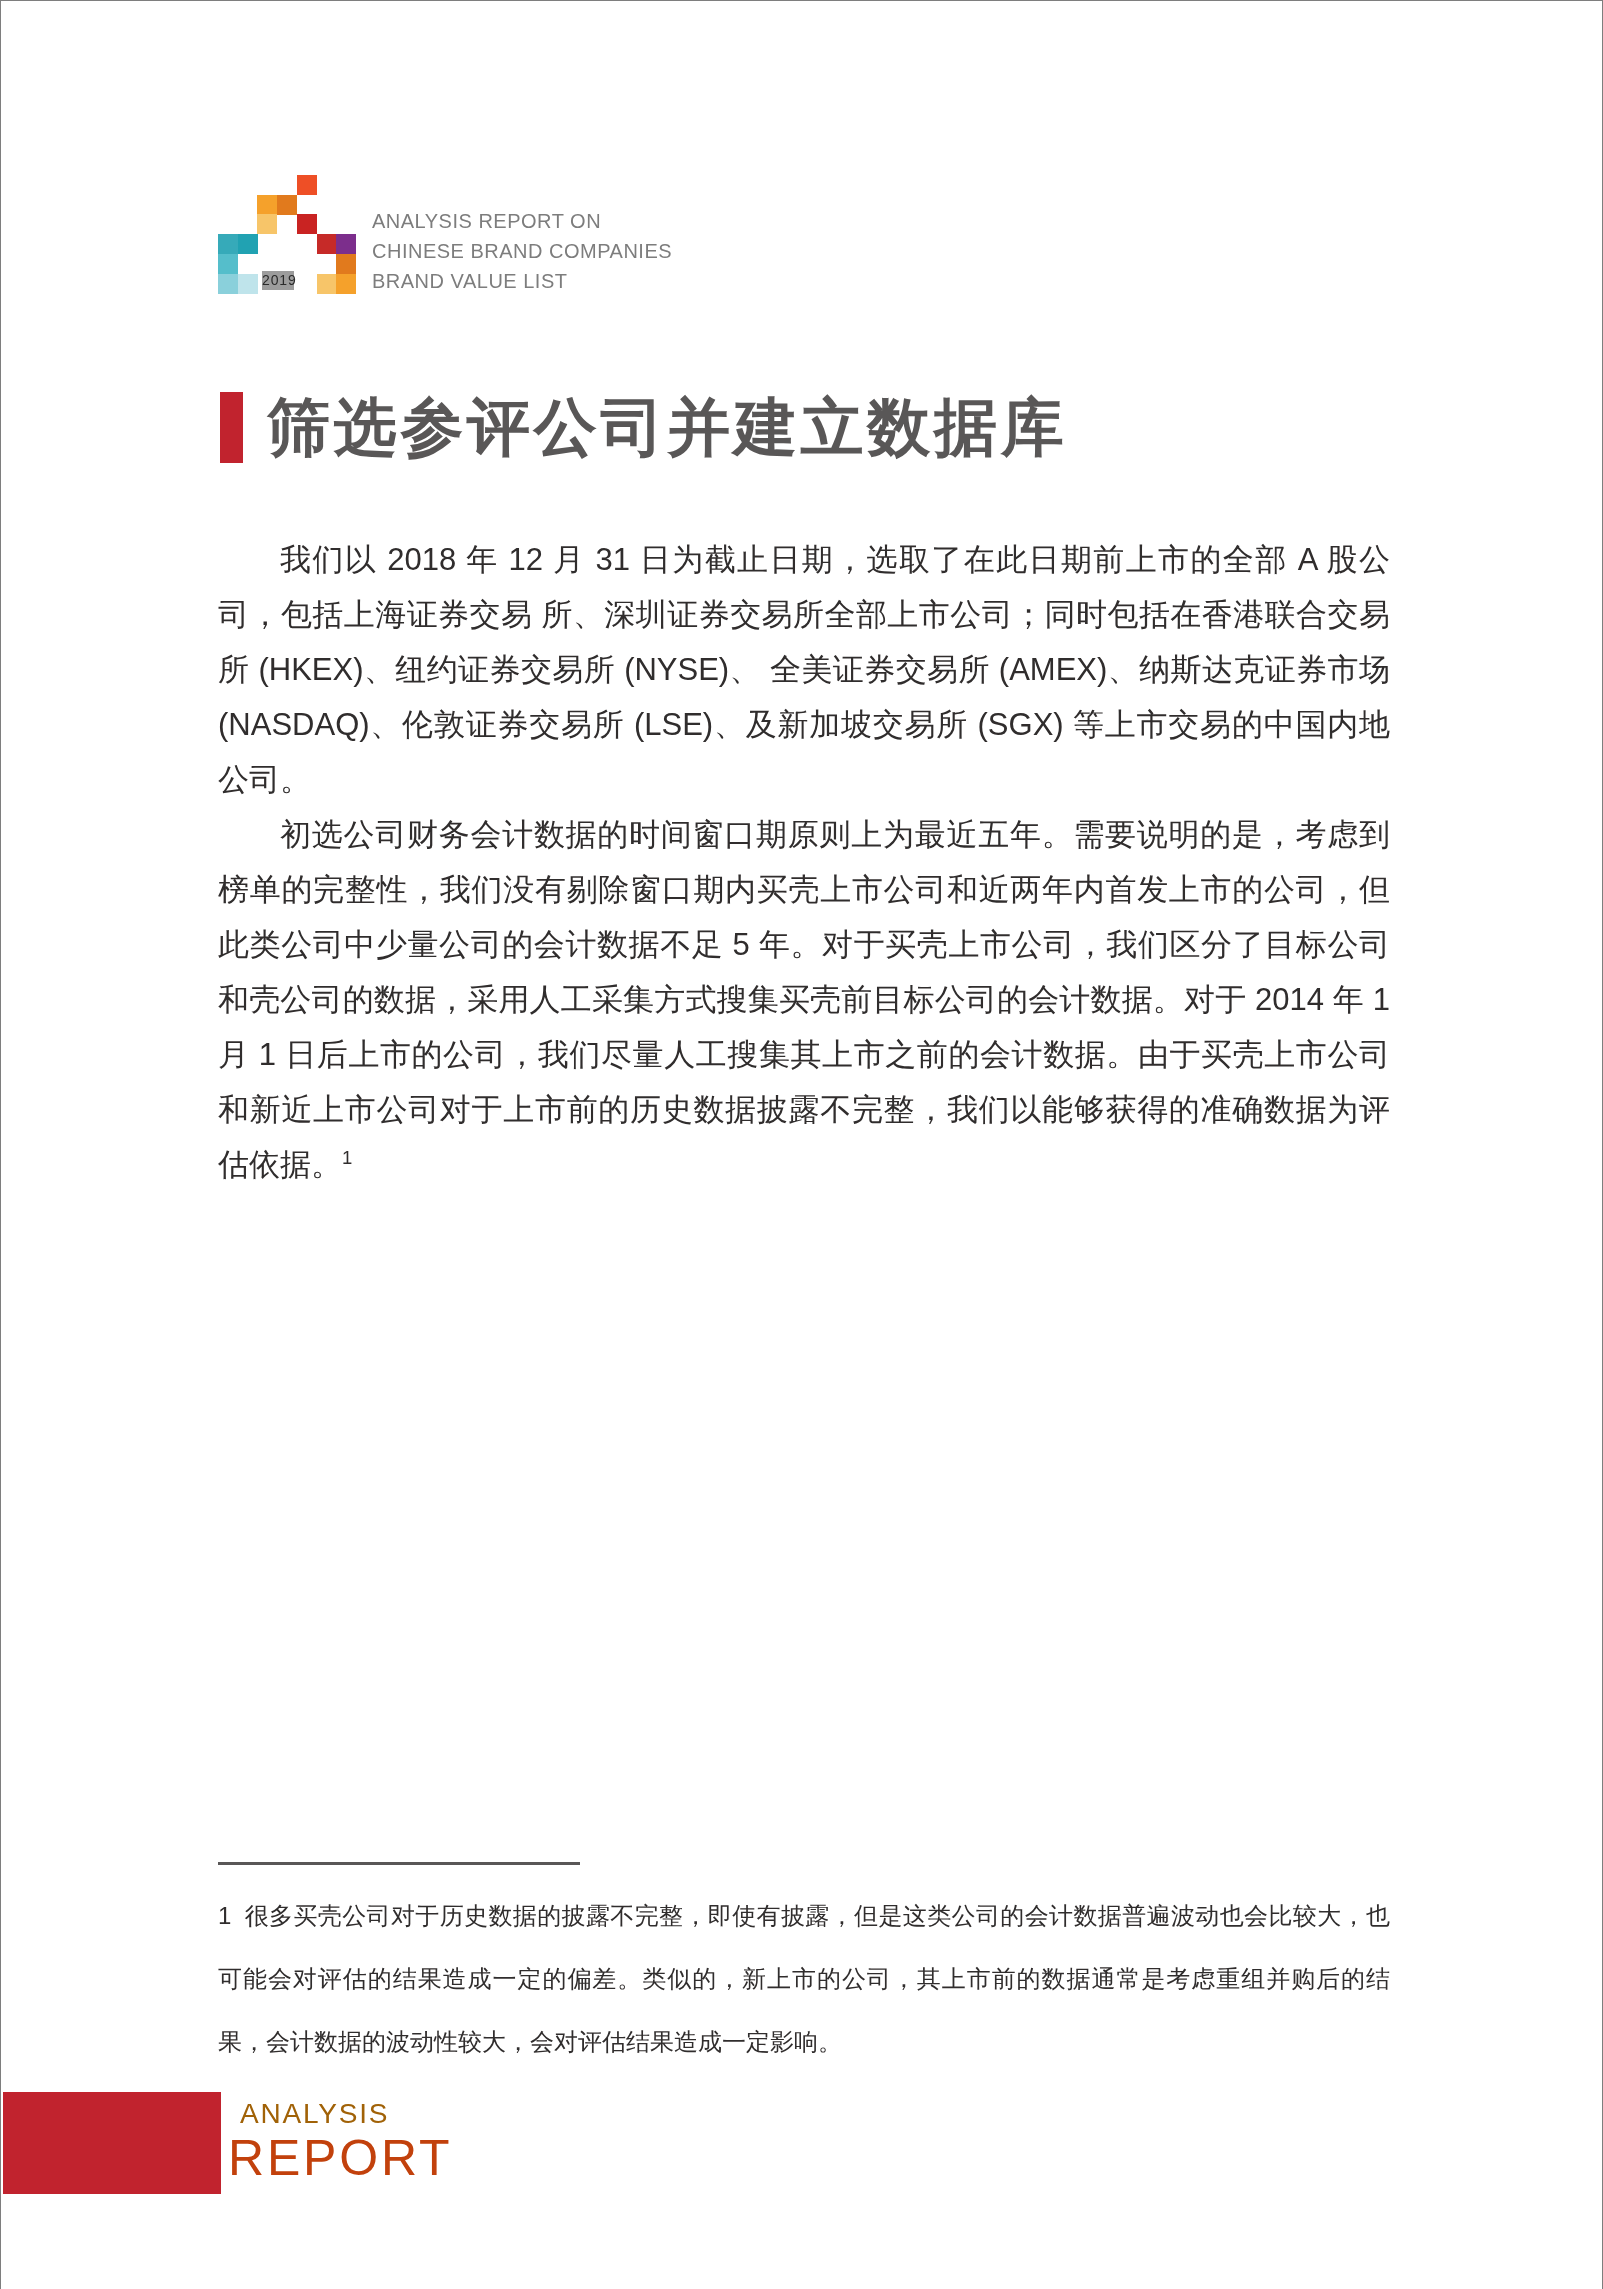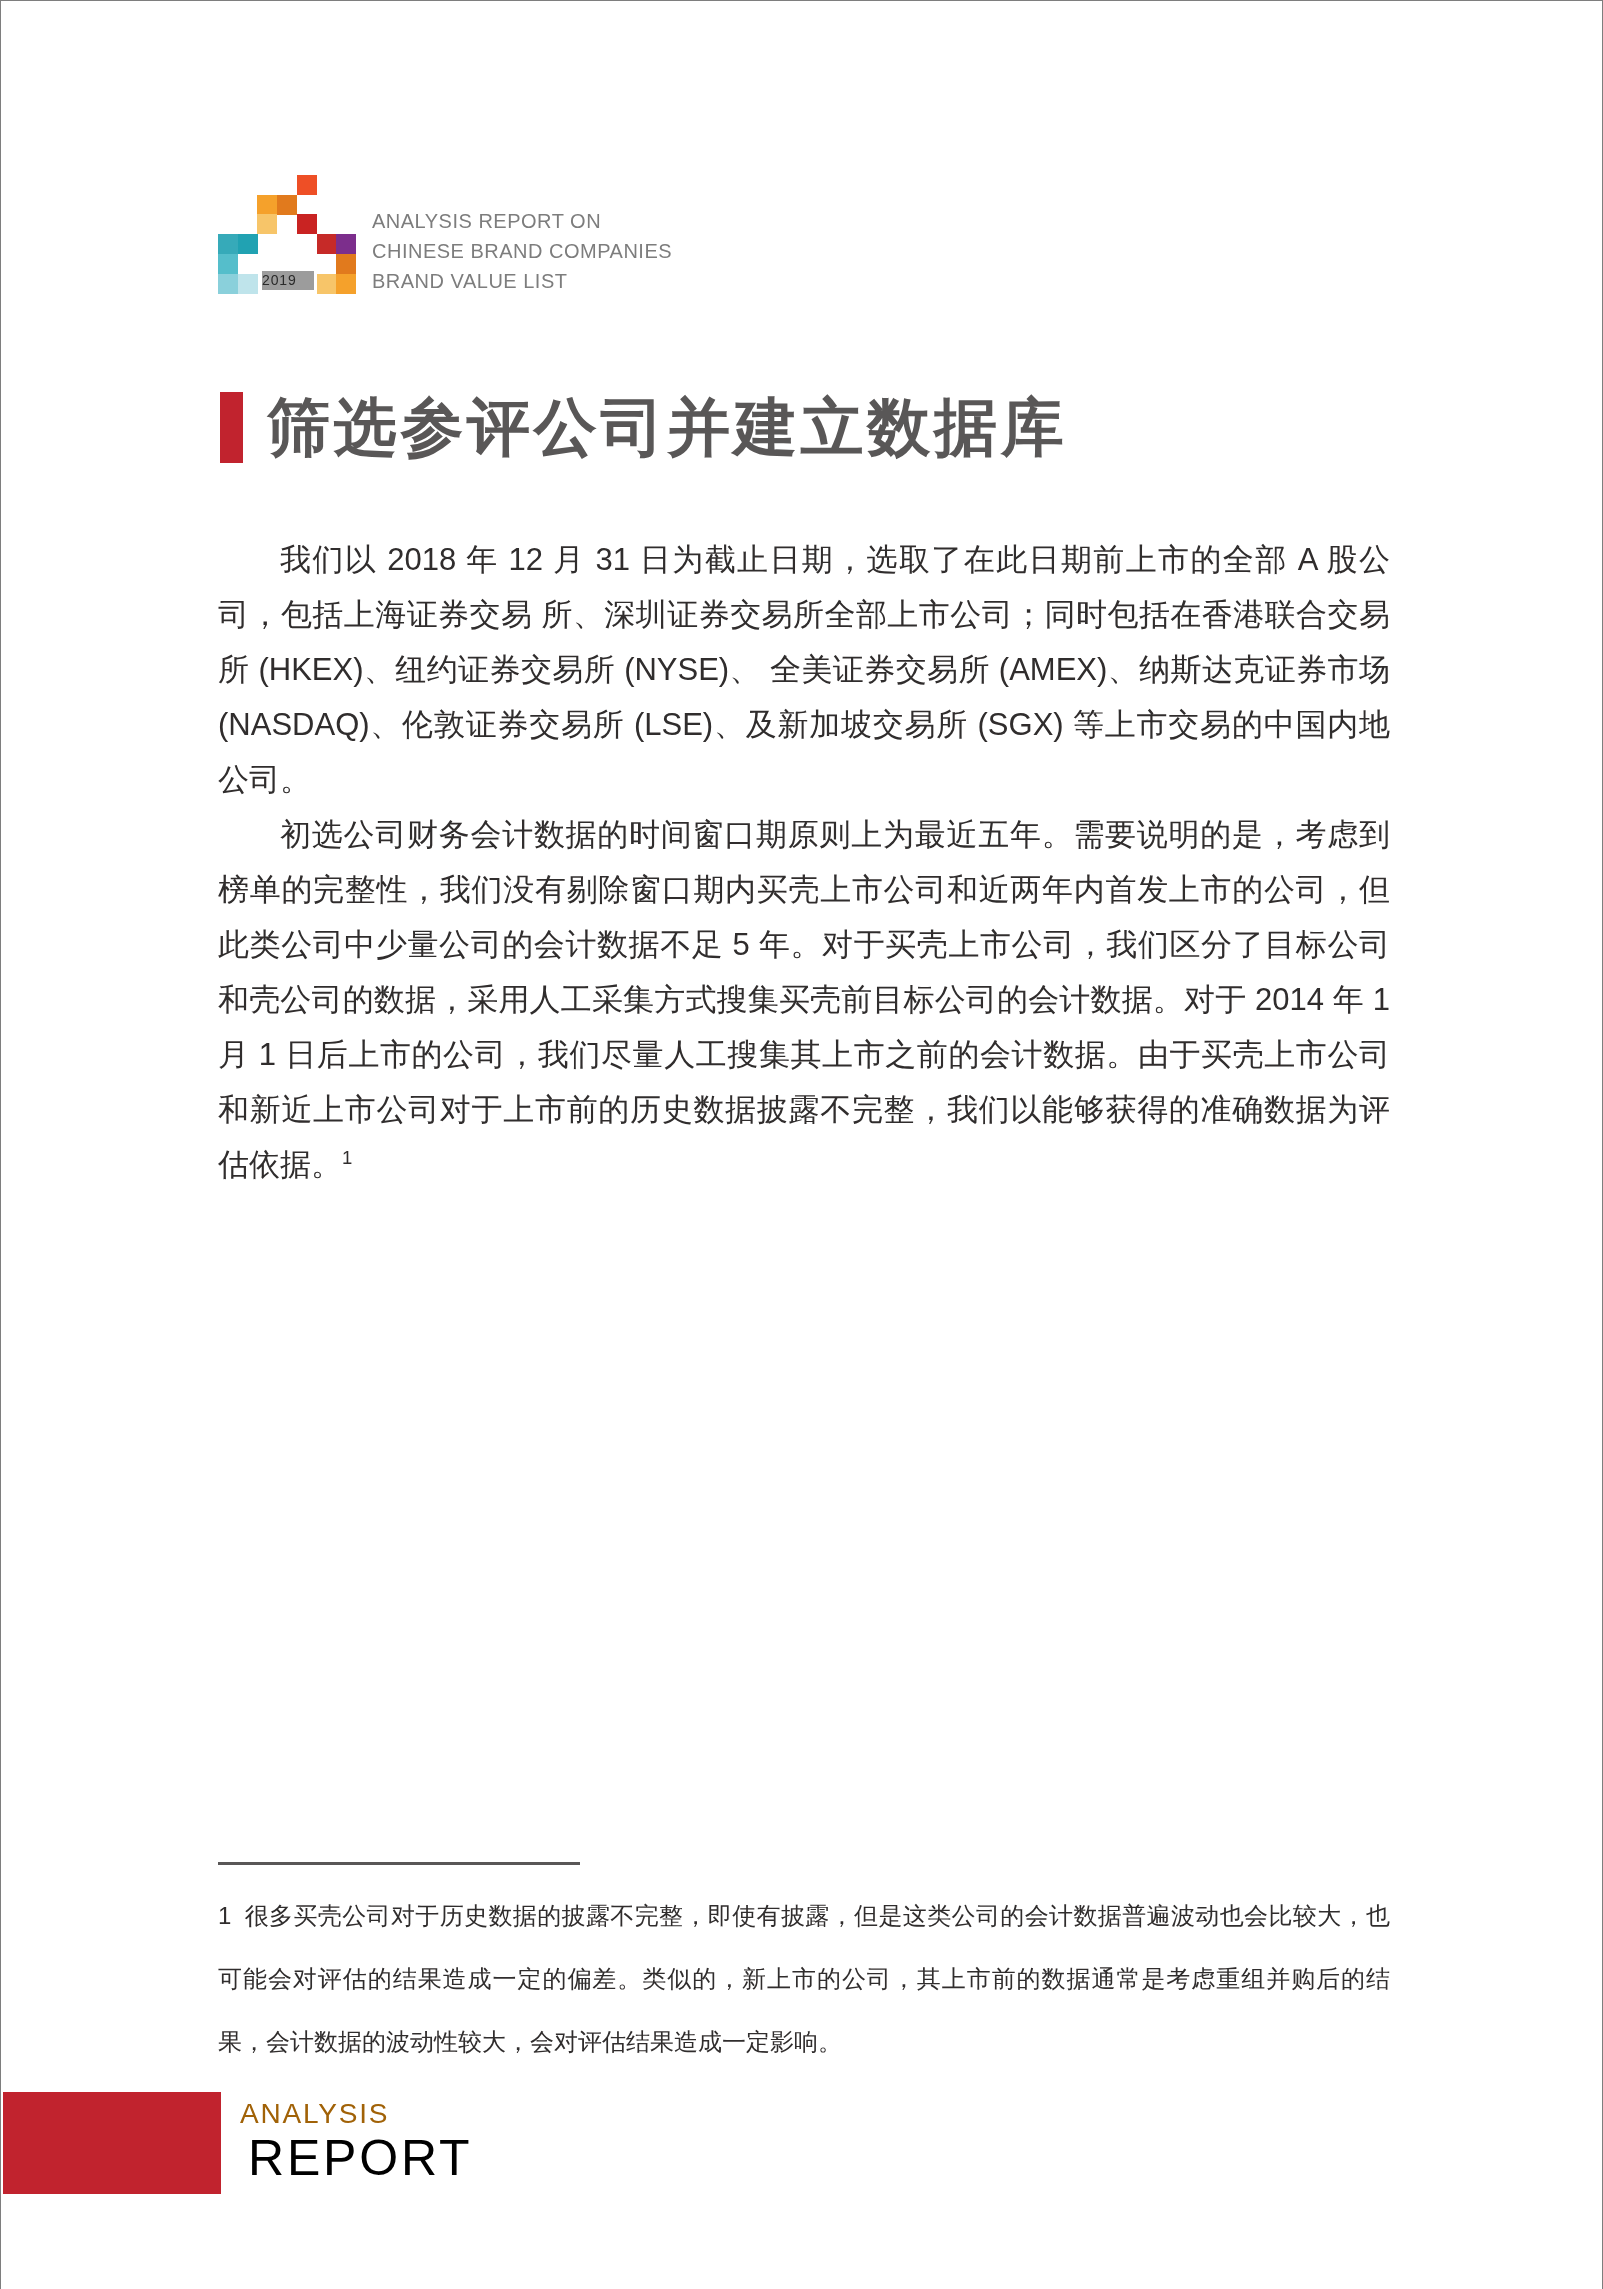--- a/index.html
+++ b/index.html
@@ -9,23 +9,23 @@
     box-sizing:border-box;
     border:1.8px solid #7e7e7e;
     background:#ffffff;
     font-family:"Liberation Sans","DejaVu Sans",sans-serif;
     overflow:hidden;
   }
   
   .logo-mosaic{position:absolute;left:217px;top:174px;width:138px;height:118px;}
   .sq{position:absolute;width:20px;height:20px;}
   .logo-year{
-    position:absolute;left:261px;top:270px;width:52px;height:19.4px;
+    position:absolute;left:261px;top:270px;width:32px;height:19.4px;
     background:#9c9c9c;color:#2a2a2a;font-size:14px;line-height:19.4px;
-    text-align:left;letter-spacing:0.9px;
+    text-align:right;letter-spacing:0.9px;
   }
   .logo-title{
     position:absolute;left:371px;top:205px;
     color:#7d7d7d;font-size:20px;line-height:30px;font-weight:300;
     letter-spacing:0.5px;white-space:nowrap;
   }
   
   .heading-bar{position:absolute;left:219px;top:391px;width:23px;height:71px;background:#c1232e;}
   .page-title{
     position:absolute;left:266px;top:391px;margin:0;
@@ -49,23 +49,23 @@
   }
   .footnote .marker{margin-right:13px;}
   
   .footer-red-block{position:absolute;left:1.8px;top:2091px;width:218px;height:102px;background:#c1232e;}
   .footer-analysis{
     position:absolute;left:239px;top:2097px;
     font-size:28px;line-height:31px;font-weight:300;
     color:#a16207;letter-spacing:1.8px;white-space:nowrap;
   }
   .footer-report{
-    position:absolute;left:247px;top:2130px;
+    position:absolute;left:227px;top:2130px;
     font-size:50px;line-height:55px;font-weight:300;
-    color:#000000;letter-spacing:2.8px;white-space:nowrap;
+    color:#c2410c;letter-spacing:2.8px;white-space:nowrap;
   }
 </style>
 </head>
 <body>
 
 <div class="page">
 
   <div class="logo-mosaic">
       <div class="sq" style="left: 79px; top: 0px; background: rgb(238, 79, 38);"></div>
       <div class="sq" style="left: 39px; top: 20px; background: rgb(245, 161, 43);"></div>

